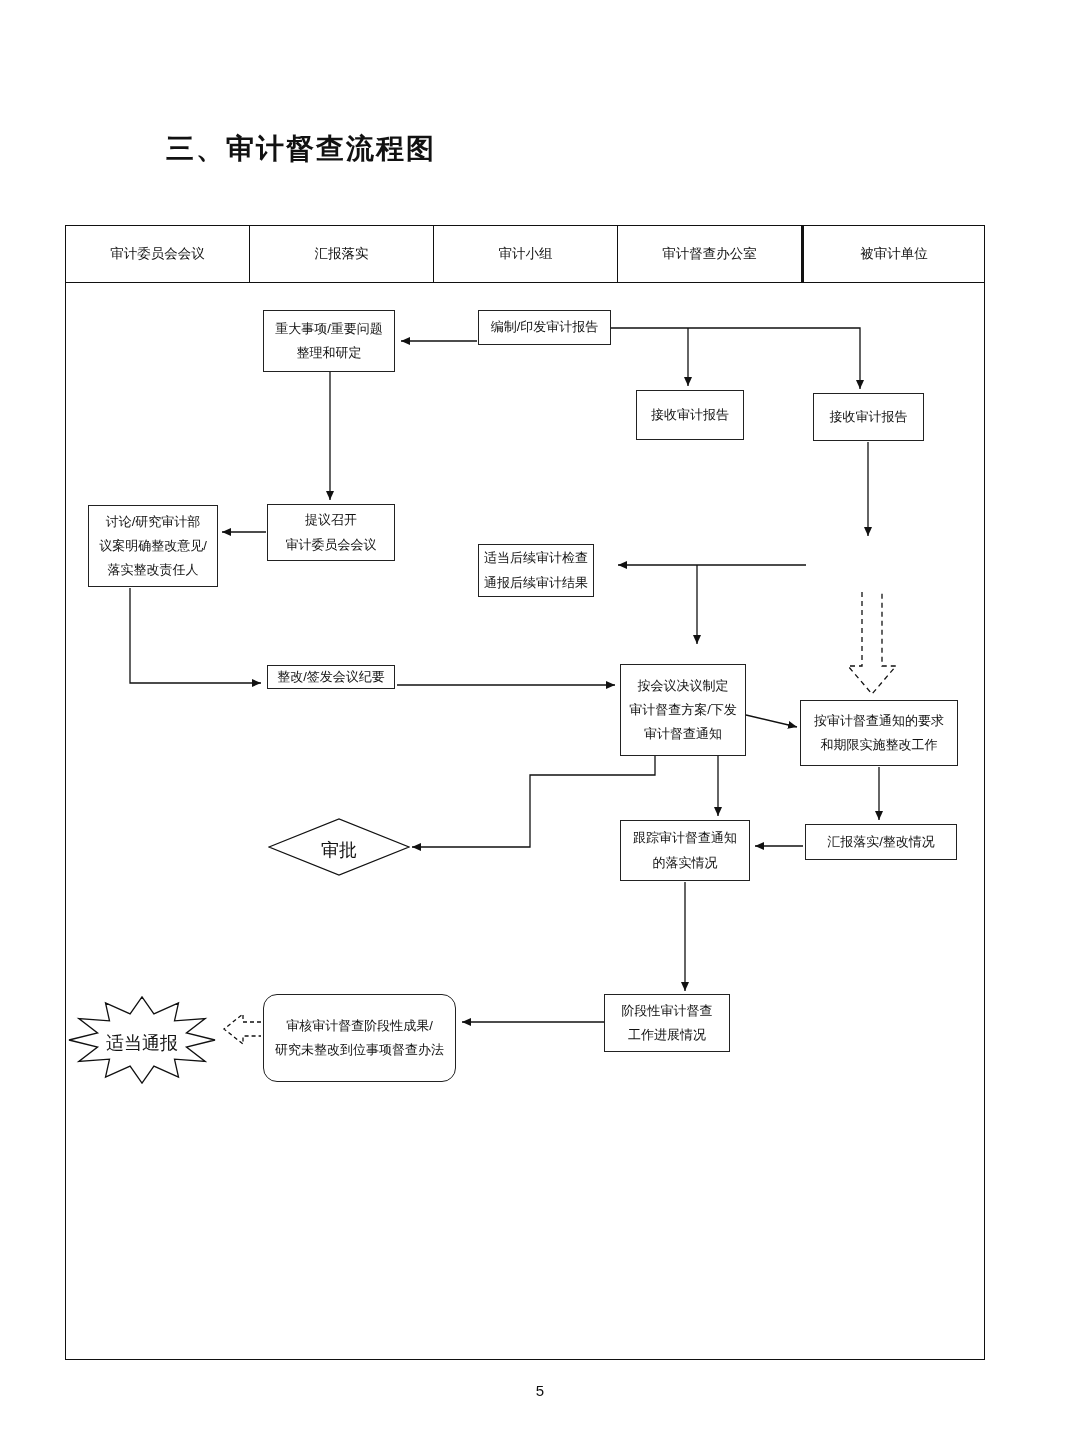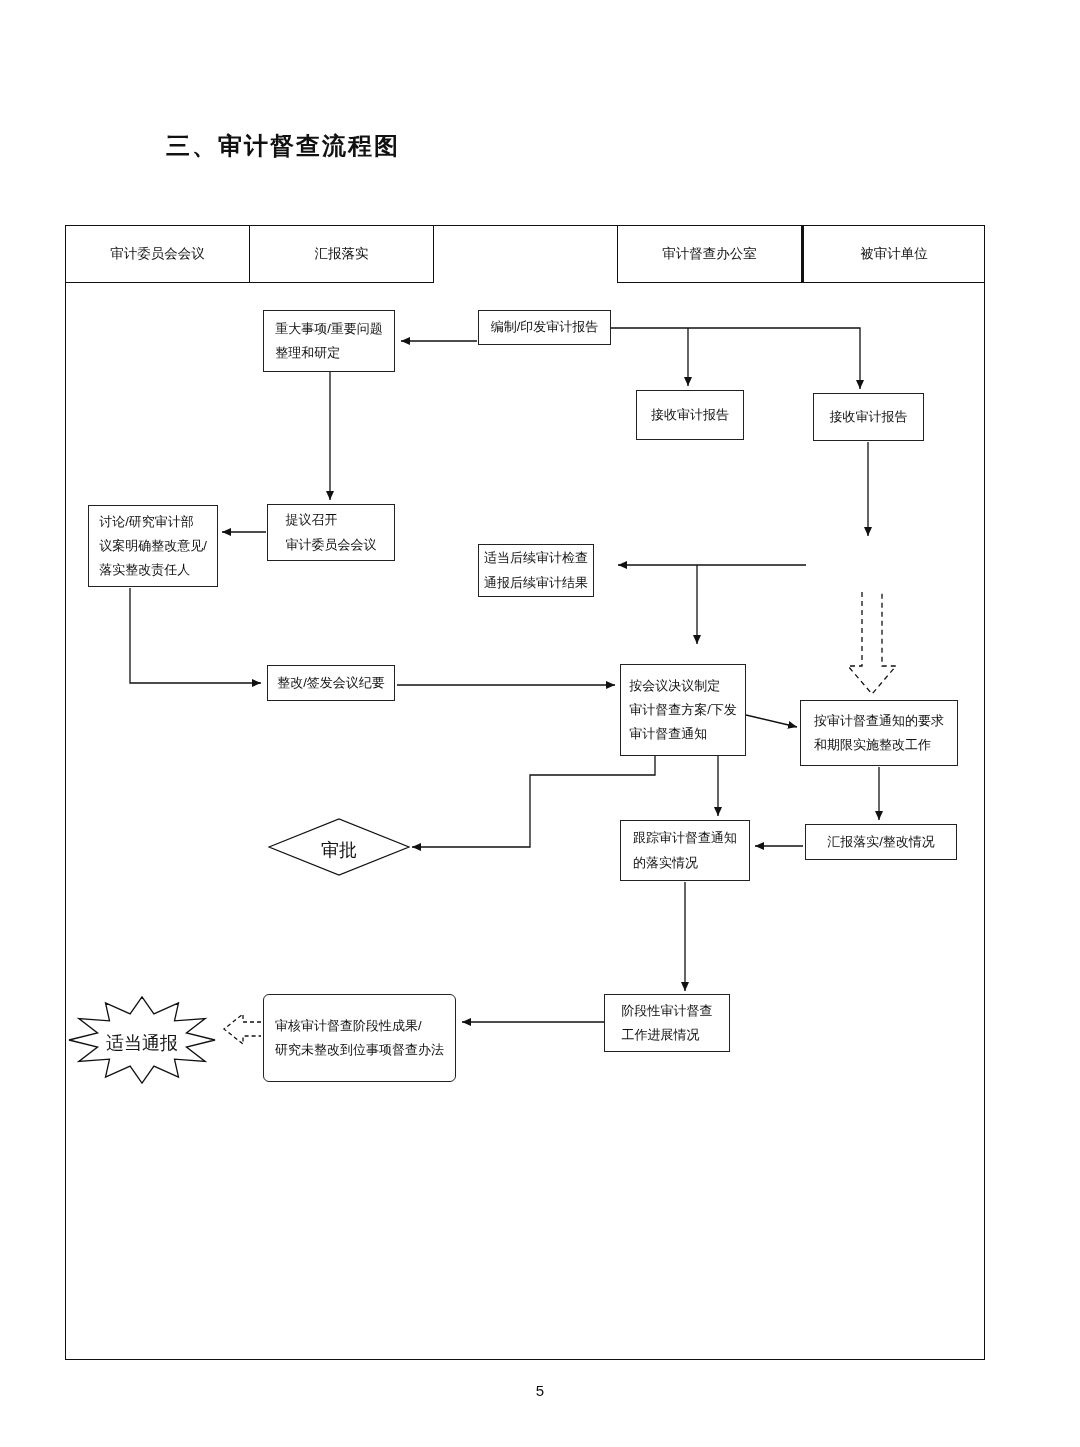--- a/index.html
+++ b/index.html
@@ -2,40 +2,40 @@
 <html><head>
 <meta charset="utf-8">
 <style>
   html,body{margin:0;padding:0;background:#fff;}
   .page{
     position:relative;width:1080px;height:1447px;background:#ffffff;
     font-family:"Liberation Sans","DejaVu Sans",sans-serif;color:#111;
     overflow:hidden;
   }
   .title{
-    position:absolute;left:166px;top:130px;font-size:24px;font-weight:700;
+    position:absolute;left:166px;top:130px;font-size:28px;font-weight:700;
     letter-spacing:2px;color:#111;
   }
   .frame{
     position:absolute;left:65px;top:225px;width:918px;height:1133px;
     border:1.5px solid #111;background:#fff;
   }
   .lane{
     position:absolute;top:225px;height:58px;border:1.5px solid #111;
     background:#fff;box-sizing:border-box;display:flex;align-items:center;
     justify-content:center;font-size:13.5px;z-index:3;
   }
   .arrows{position:absolute;left:0;top:0;z-index:1;pointer-events:none;}
   .node{
     position:absolute;border:1px solid #222;background:#fff;box-sizing:border-box;
-    display:flex;align-items:center;justify-content:center;text-align:left;
+    display:flex;align-items:center;justify-content:center;text-align:center;
     font-size:13px;line-height:1.85;white-space:pre-line;padding:2px 4px;
     z-index:2;color:#111;
   }
-  .node.rounded{border-radius:6px;}
+  .node.rounded{border-radius:14px;}
   .shape{position:absolute;z-index:2;}
   .label-overlay{
     position:absolute;z-index:3;text-align:center;font-size:18px;color:#111;
     pointer-events:none;
   }
   .pagenum{
     position:absolute;left:0;top:1382px;width:1080px;text-align:center;
     font-size:15px;color:#111;
   }
 </style>
@@ -43,20 +43,21 @@
 <body>
 
 <div class="page">
 
   <div class="title">三、审计督查流程图</div>
 
   <div class="frame"></div>
 
   <div class="lane" style="left:65px;width:185px">审计委员会会议</div>
   <div class="lane" style="left:249px;width:185px">汇报落实</div>
+  <div class="lane" style="left:433px;width:185px">审计小组</div>
   <div class="lane" style="left:617px;width:185px">审计督查办公室</div>
   <div class="lane" style="left:801px;width:184px;border-left-width:3px">被审计单位</div>
 
   <svg class="arrows" width="1080" height="1447" viewBox="0 0 1080 1447">
     <defs>
       <marker id="ah" markerUnits="userSpaceOnUse" markerWidth="10" markerHeight="10" refX="9" refY="4" orient="auto">
         <path d="M0,0 L9,4 L0,8 Z" fill="#111"></path>
       </marker>
     </defs>
     <g fill="none" stroke="#111" stroke-width="1.3">
@@ -89,21 +90,21 @@
   <div class="node" style="left:478px;top:310px;width:133px;height:35px">编制/印发审计报告</div>
   <div class="node" style="left:636px;top:390px;width:108px;height:50px">接收审计报告</div>
   <div class="node" style="left:813px;top:393px;width:111px;height:48px">接收审计报告</div>
   <div class="node" style="left:88px;top:505px;width:130px;height:82px">讨论/研究审计部
 议案明确整改意见/
 落实整改责任人</div>
   <div class="node" style="left:267px;top:504px;width:128px;height:57px">提议召开
 审计委员会会议</div>
   <div class="node" style="left:478px;top:544px;width:116px;height:53px">适当后续审计检查
 通报后续审计结果</div>
-  <div class="node" style="left:267px;top:665px;width:128px;height:36px">整改/签发会议纪要</div>
+  <div class="node" style="left:267px;top:665px;width:128px;height:24px">整改/签发会议纪要</div>
   <div class="node" style="left:620px;top:664px;width:126px;height:92px">按会议决议制定
 审计督查方案/下发
 审计督查通知</div>
   <div class="node" style="left:800px;top:700px;width:158px;height:66px">按审计督查通知的要求
 和期限实施整改工作</div>
   <div class="node" style="left:620px;top:820px;width:130px;height:61px">跟踪审计督查通知
 的落实情况</div>
   <div class="node" style="left:805px;top:824px;width:152px;height:36px">汇报落实/整改情况</div>
   <div class="node" style="left:604px;top:994px;width:126px;height:58px">阶段性审计督查
 工作进展情况</div>

